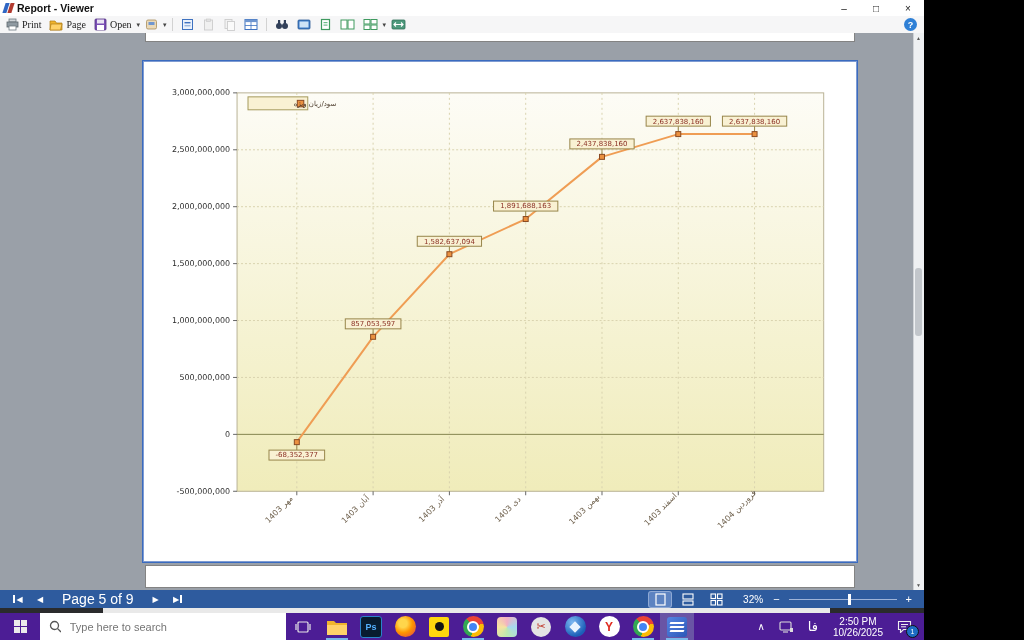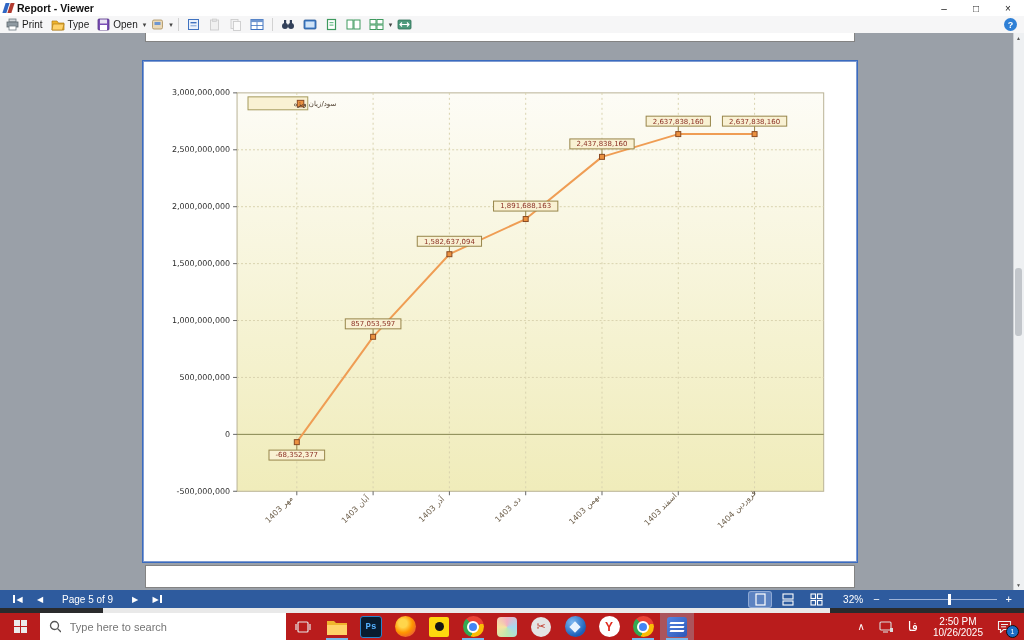--- a/index.html
+++ b/index.html
@@ -1,35 +1,35 @@
 <!DOCTYPE html>
 <html><head>
 <meta charset="utf-8">
 <style>
   html,body{margin:0;padding:0;background:#000;}
-  .screen{position:relative;width:1024px;height:640px;overflow:hidden;
+  .screen{position:relative;width:924px;height:640px;overflow:hidden;
     font-family:"Liberation Sans","DejaVu Sans",sans-serif;background:#9aa0a8;}
 
   
   .titlebar{position:absolute;top:0;left:0;right:0;height:16px;background:#fff;
     display:flex;align-items:center;padding-left:4px;}
   .applogo{display:flex;gap:1px;margin-right:4px;}
   .applogo i{display:block;width:4px;height:10px;transform:skewX(-18deg);}
   .applogo .l1{background:#2f66c4;}
   .applogo .l2{background:#b23a2f;}
   .wtitle{font-size:10.5px;font-weight:bold;color:#101010;}
   .winbtns{margin-left:auto;display:flex;height:16px;}
   .wbtn{width:32px;display:flex;align-items:center;justify-content:center;
     font-size:10px;color:#222;cursor:default;}
 
   
   .toolbar{position:absolute;top:16px;left:0;right:0;height:17px;background:#f6f6f7;
     border-bottom:1px solid #d8d8d8;display:flex;align-items:center;padding:0 3px;gap:2px;}
   .tbtn{display:flex;align-items:center;gap:3px;font-size:10px;color:#1c1c1c;
-    padding:0 3px;height:15px;}
+    padding:0 3px;height:15px;font-family:Liberation Serif, serif;}
   .tbtn svg{display:block;}
   .chev{font-size:7px;color:#444;line-height:1;}
   .tsep{width:1px;height:13px;background:#d2d2d2;margin:0 3px;}
   .dim{opacity:.45;}
   .helpbtn{margin-left:auto;margin-right:4px;width:13px;height:13px;border-radius:50%;
     background:#2f80d6;color:#fff;font-size:9px;font-weight:bold;
     display:flex;align-items:center;justify-content:center;}
 
   
   .viewport{position:absolute;top:33px;left:0;right:0;height:557px;background:#9aa0a8;}
@@ -44,57 +44,57 @@
     display:flex;align-items:center;justify-content:center;}
   .varrow.up{top:0;} .varrow.down{bottom:0;}
   .vthumb{position:absolute;left:1px;width:7px;top:235px;height:68px;background:#c2c6cb;border-radius:3px;}
 
   
   .statusbar{position:absolute;top:590px;left:0;right:0;height:18px;background:#2e5b9e;
     display:flex;align-items:center;color:#fff;font-size:10px;padding:0 8px;gap:2px;}
   .navbtn{min-width:20px;text-align:center;font-size:8px;color:#fff;display:flex;
     align-items:center;justify-content:center;gap:1px;height:16px;}
   .navbar{display:inline-block;width:2px;height:8px;background:#fff;}
-  .pagelabel{margin:0 10px;font-size:10px;}
+  .pagelabel{margin:0 10px;font-size:14px;}
   .viewbtns{margin-left:auto;display:flex;align-items:center;gap:6px;}
   .vbtn{width:22px;height:15px;display:flex;align-items:center;justify-content:center;border-radius:2px;}
   .vbtn.active{background:#5d83c1;box-shadow:0 0 0 1px #8fa9d4;}
   .zoomlbl{margin:0 8px 0 14px;}
   .zoomctl{display:flex;align-items:center;gap:9px;margin-right:4px;}
   .zsign{font-size:11px;}
   .ztrack{position:relative;width:108px;height:1px;background:#9fb4d8;}
   .zthumb{position:absolute;left:55%;top:-5px;width:3px;height:11px;background:#fff;}
 
   
   .hscroll{position:absolute;top:608px;left:0;right:0;height:5px;background:#2a2b2d;}
   .hthumb{position:absolute;left:103px;width:727px;top:0;height:5px;background:#e9e9e9;}
 
   
-  .taskbar{position:absolute;top:613px;left:0;right:0;height:27px;background:#b91c1c;
+  .taskbar{position:absolute;top:613px;left:0;right:0;height:27px;background:#4c1d95;
     display:flex;align-items:stretch;color:#fff;}
   .tslot{width:40px;display:flex;align-items:center;justify-content:center;position:relative;}
   .tslot.narrow{width:34px;}
   .tslot.underline::after{content:"";position:absolute;bottom:0;left:6px;right:6px;height:2px;background:#79b7e8;}
   .tslot.active{background:rgba(150,170,190,.40);}
   .searchbox{width:228px;background:#fff;display:flex;align-items:center;gap:7px;padding:0 9px;}
   .searchbox input{border:none;outline:none;background:transparent;font-size:11px;color:#4a4a4a;width:100%;
     font-family:"Liberation Sans",sans-serif;}
   .tray{margin-left:auto;display:flex;align-items:center;}
   .trayitem{padding:0 7px;display:flex;align-items:center;justify-content:center;font-size:10px;height:100%;}
   .lang{font-family:"DejaVu Sans",sans-serif;font-size:13px;}
   .clock{text-align:center;font-size:10px;line-height:11px;padding:0 8px;}
   .notif{position:relative;padding:0 12px 0 6px;}
   .badge{position:absolute;right:5px;bottom:2px;width:11px;height:11px;border-radius:50%;background:#1d6cc4;
     color:#fff;font-size:7px;display:flex;align-items:center;justify-content:center;border:1px solid #101114;}
 
   
   .winlogo{display:grid;grid-template-columns:6px 6px;grid-template-rows:6px 6px;gap:1px;}
   .winlogo i{background:#ebebeb;}
   .ps{width:20px;height:20px;border-radius:3px;background:#081c30;border:1px solid #2a83c9;
-    color:#55b1ff;font-size:9px;font-weight:bold;display:flex;align-items:center;justify-content:center;font-family:Liberation Mono, monospace;}
+    color:#55b1ff;font-size:9px;font-weight:bold;display:flex;align-items:center;justify-content:center;}
   .fx{width:21px;height:21px;border-radius:50%;
     background:radial-gradient(circle at 38% 35%,#ffd54b 0 22%,#ff9500 50%,#e8553a 85%);}
   .kp{width:20px;height:20px;border-radius:2px;background:#ffd80e;display:flex;align-items:center;justify-content:center;}
   .kp i{width:9px;height:9px;border-radius:50%;background:#151515;}
   .chrome{width:21px;height:21px;border-radius:50%;display:flex;align-items:center;justify-content:center;
     background:conic-gradient(from -45deg,#ea4335 0 33%,#fbbc05 0 66%,#34a853 0 100%);}
   .chrome i{width:8px;height:8px;border-radius:50%;background:#4285f4;border:2px solid #fff;}
   .ph{width:20px;height:20px;border-radius:4px;
     background:conic-gradient(#f3b0c3,#a6d8f0,#bde8b0,#f7e3a1,#f3b0c3);}
   .sn{width:20px;height:20px;border-radius:50%;background:#e4e4e4;color:#c0392b;font-size:11px;
@@ -133,21 +133,21 @@
           <rect x="1" y="4" width="11" height="5" fill="#8f9aa2" stroke="#5c666d" stroke-width="0.8"></rect>
           <rect x="3" y="8" width="7" height="4" fill="#fff" stroke="#6f7a82" stroke-width="0.8"></rect>
         </svg>
       <span>Print</span>
     </div>
     <div class="tbtn">
       <svg width="14" height="13">
           <path d="M1 3h5l1.5 2H13v7H1z" fill="#f0b42d" stroke="#b07d14" stroke-width="0.7"></path>
           <path d="M2 6h11l-1.5 6H1z" fill="#ffd269" stroke="#b07d14" stroke-width="0.7"></path>
         </svg>
-      <span>Type</span>
+      <span>Page</span>
     </div>
     <div class="tbtn">
       <svg width="13" height="13">
           <rect x="1" y="1" width="11" height="11" rx="1" fill="#7a4fb5" stroke="#543483" stroke-width="0.8"></rect>
           <rect x="3" y="1.5" width="7" height="4" fill="#e9e4f2"></rect>
           <rect x="3" y="7" width="7" height="5" fill="#fff"></rect>
         </svg>
       <span>Open</span>
     </div>
     <span class="chev">▾</span>

